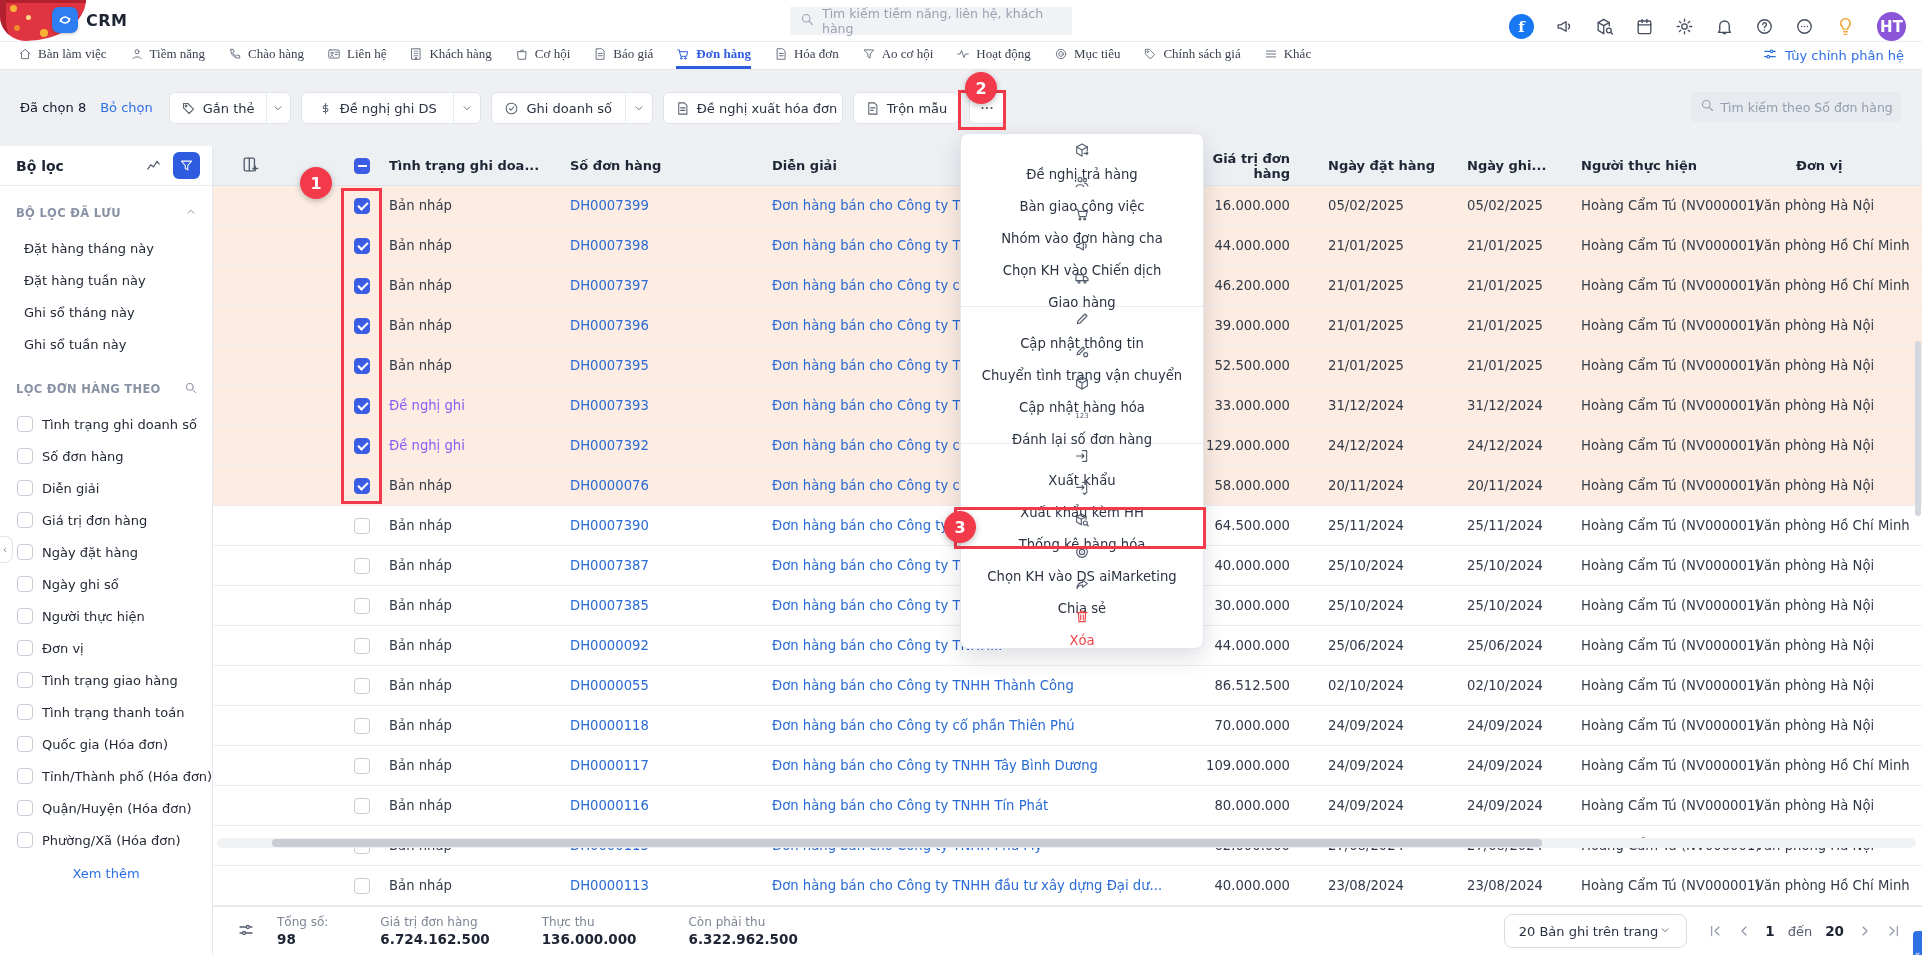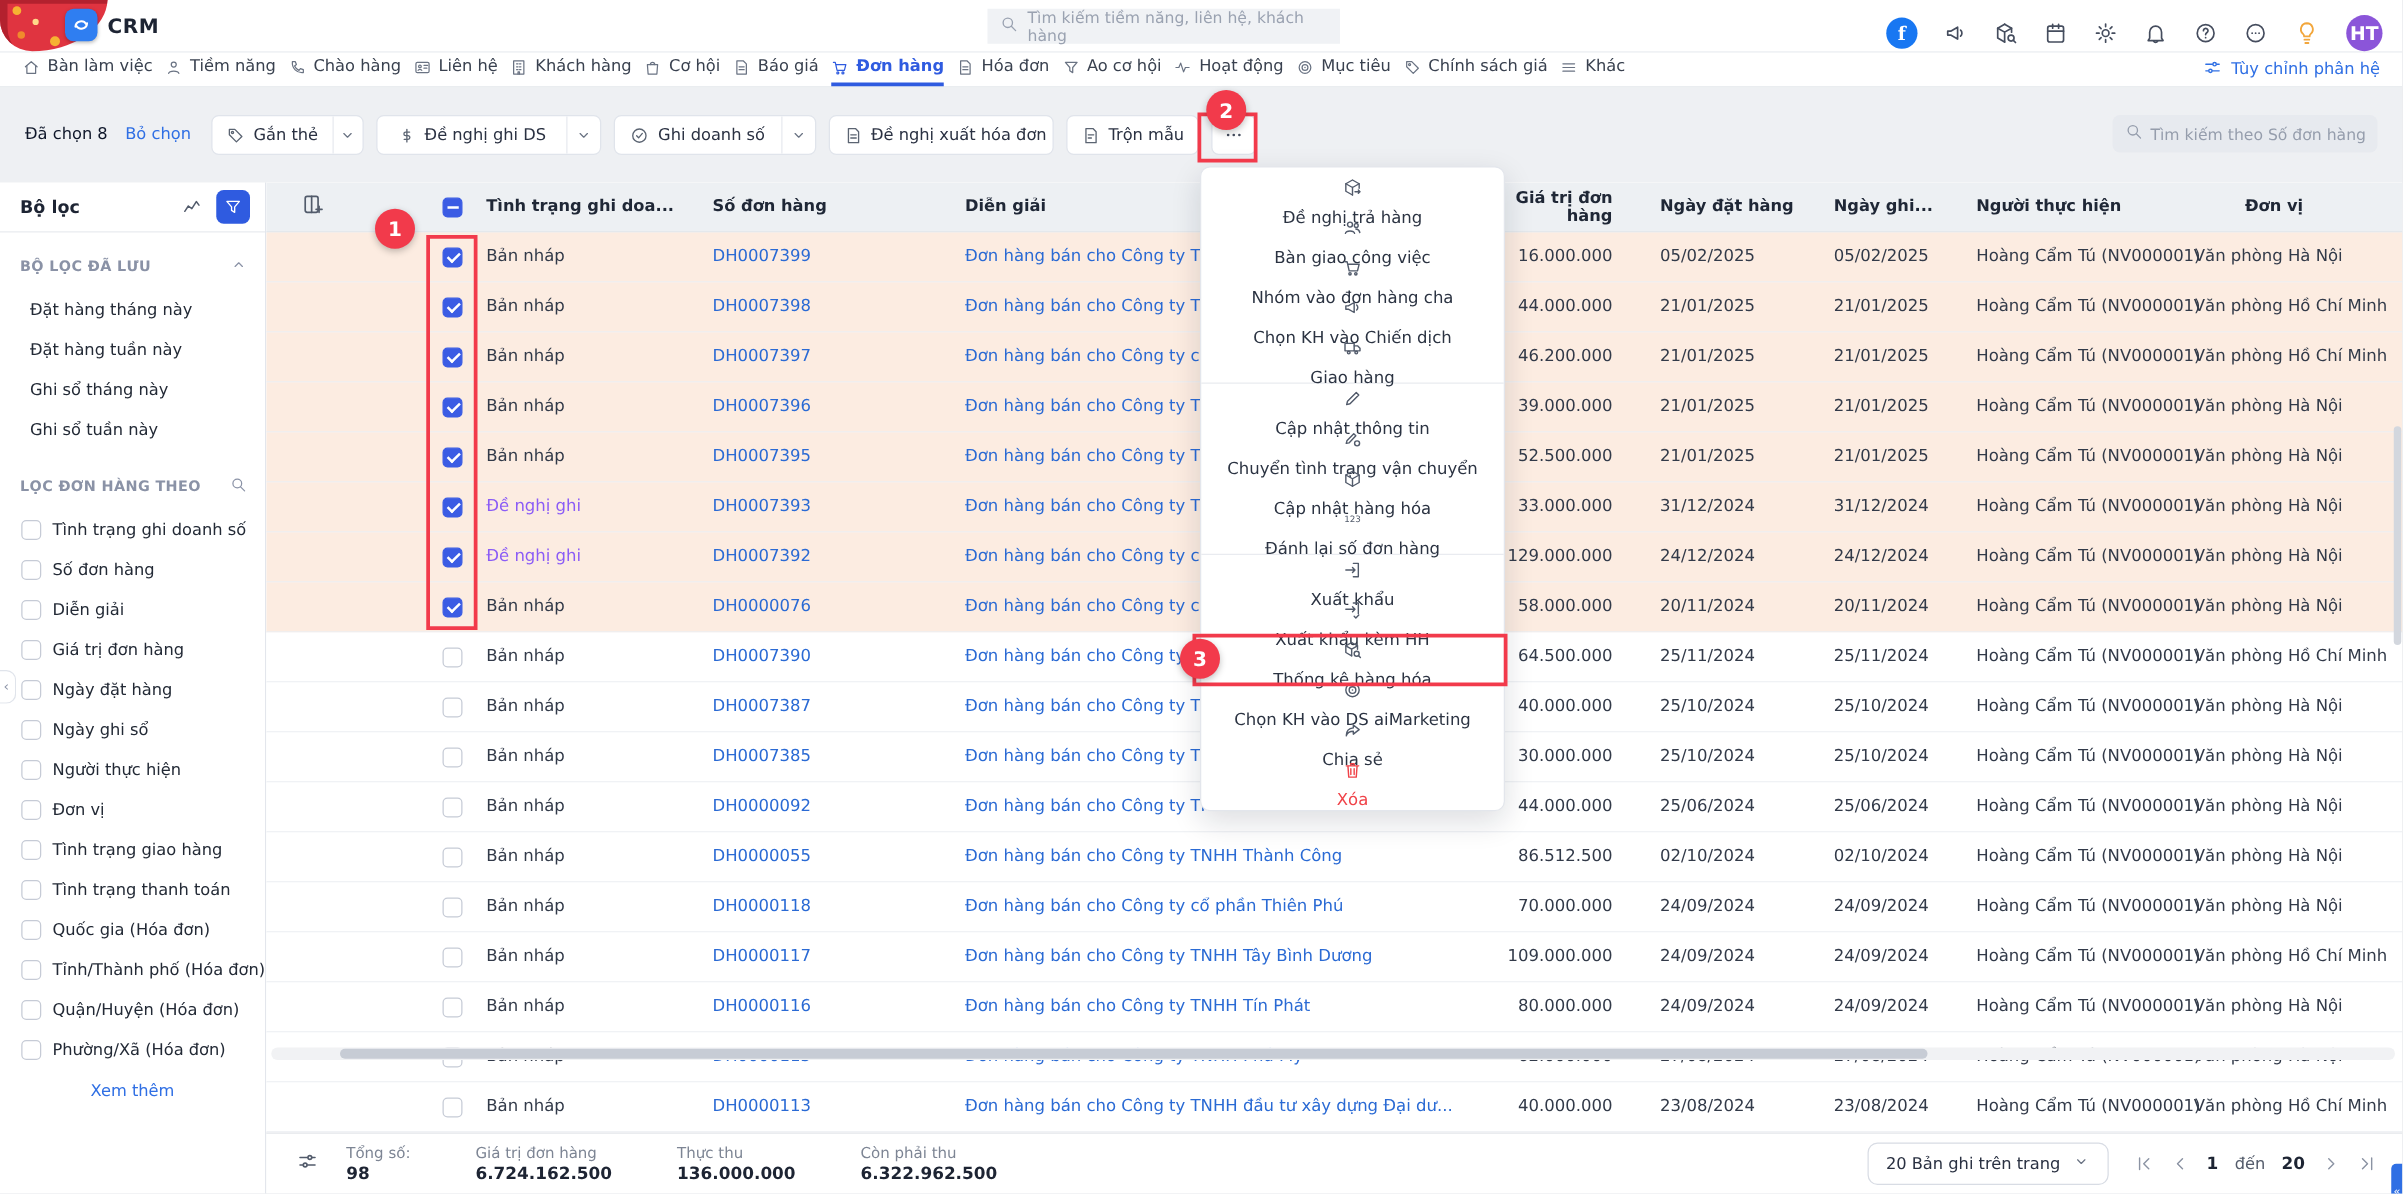--- a/index.html
+++ b/index.html
@@ -20,21 +20,21 @@
   .brand-name { margin-left:8px; font-weight:bold; font-size:16px; color:#1d2433; letter-spacing:.5px; }
   .global-search { position:absolute; left:790px; top:7px; width:282px; height:28px; background:#f0f2f5; border-radius:0; display:flex; align-items:center; padding:0 10px; gap:7px; color:#9aa2b1; }
   .global-search span { font-size:12.5px; }
   .topbar-right { margin-left:auto; display:flex; align-items:center; gap:21px; padding-right:16px; color:#454d5e; }
   .fb-badge { width:25px; height:25px; border-radius:50%; background:#1877f2; color:#fff; font-weight:bold; font-size:15px; display:flex; align-items:center; justify-content:center; font-family:"DejaVu Serif",serif; }
   .lamp-ic { color:#f2a63b; }
   .avatar { width:29px; height:29px; border-radius:50%; background:#8b55d9; color:#fff; font-size:15px; font-weight:bold; display:flex; align-items:center; justify-content:center; }
 
   
   .navbar { height:28px; background:#fff; border-bottom:1px solid #e4e7ec; display:flex; align-items:stretch; padding:0 18px; z-index:9; position:relative; }
-  .nav-tabs { display:flex; gap:10px; }
+  .nav-tabs { display:flex; gap:23px;font-family:Liberation Serif, serif; }
   .tab { display:flex; align-items:center; gap:6px; color:#39414f; cursor:pointer; border-bottom:3px solid transparent; padding-bottom:1px; white-space:nowrap; }
   .tab .ic { color:#6a7383; }
   .tab.active { color:#2f5be0; border-bottom-color:#2f5be0; font-weight:600; }
   .tab.active .ic { color:#2f5be0; }
   .nav-customize { margin-left:auto; display:flex; align-items:center; gap:7px; color:#2f6fe4; white-space:nowrap; cursor:pointer; }
 
   
   .toolbar { height:76px; display:flex; align-items:flex-start; padding:22px 20px 0 20px; position:relative; }
   .sel-count { font-size:13px; color:#0f172a; line-height:32px; }
   .clear-sel { color:#2f6fe4; margin-left:14px; line-height:32px; cursor:pointer; }
@@ -90,21 +90,21 @@
   .vscroll { position:absolute; right:1px; top:195px; width:6px; height:175px; background:#d3d7de; border-radius:3px; z-index:6; cursor:pointer; }
   .right-blue { position:absolute; right:0; top:785px; width:9px; height:46px; background:#2f6fe4; border-radius:4px 0 0 4px; z-index:30; color:#fff; font-size:9px; display:flex; align-items:center; justify-content:center; cursor:pointer; }
 
   
   .footbar { position:absolute; left:213px; right:0; bottom:0; height:49px; background:#fff; border-top:1px solid #e3e6ea; display:flex; align-items:center; padding:0 20px 0 24px; z-index:8; }
   .foot-cfg { color:#525b6b; margin-right:22px; cursor:pointer; }
   .stats { display:flex; gap:52px; }
   .stat .s-lbl { font-size:12px; color:#7d8594; margin-bottom:2px; }
   .stat .s-val { font-size:13.5px; font-weight:bold; color:#1d2433; }
   .foot-right { margin-left:auto; display:flex; align-items:center; gap:20px; }
-  .psize { height:34px; border:1px solid #d8dce4; border-radius:8px; background:#fff; display:flex; align-items:center; gap:10px; padding:0 14px; color:#2a3142; cursor:pointer; }
+  .psize { height:34px; border:1px solid #d8dce4; border-radius:8px; background:#fff; display:flex; align-items:center; padding:0 14px; color:#2a3142; cursor:pointer; }
   .psize .ic { color:#6a7383; }
   .pager { display:flex; align-items:center; gap:13px; color:#8b93a3; }
   .pager .pg-btn { cursor:pointer; display:flex; }
   .pager b { color:#1d2433; font-size:13.5px; }
   .pager .sep { color:#545c6b; }
 
   
   .ctx-menu { position:absolute; left:960px; top:133px; width:244px; background:#fff; border:1px solid #e3e6ec; border-radius:8px; box-shadow:0 8px 24px rgba(16,24,40,.14); z-index:40; padding:8px 0; }
   .ctx-item { height:32px; display:flex; align-items:center; gap:9px; padding:0 12px; font-size:13.2px; color:#2b3342; cursor:pointer; white-space:nowrap;flex-direction:column; }
   .ctx-item .ic { color:#525b6b; flex:none; }

